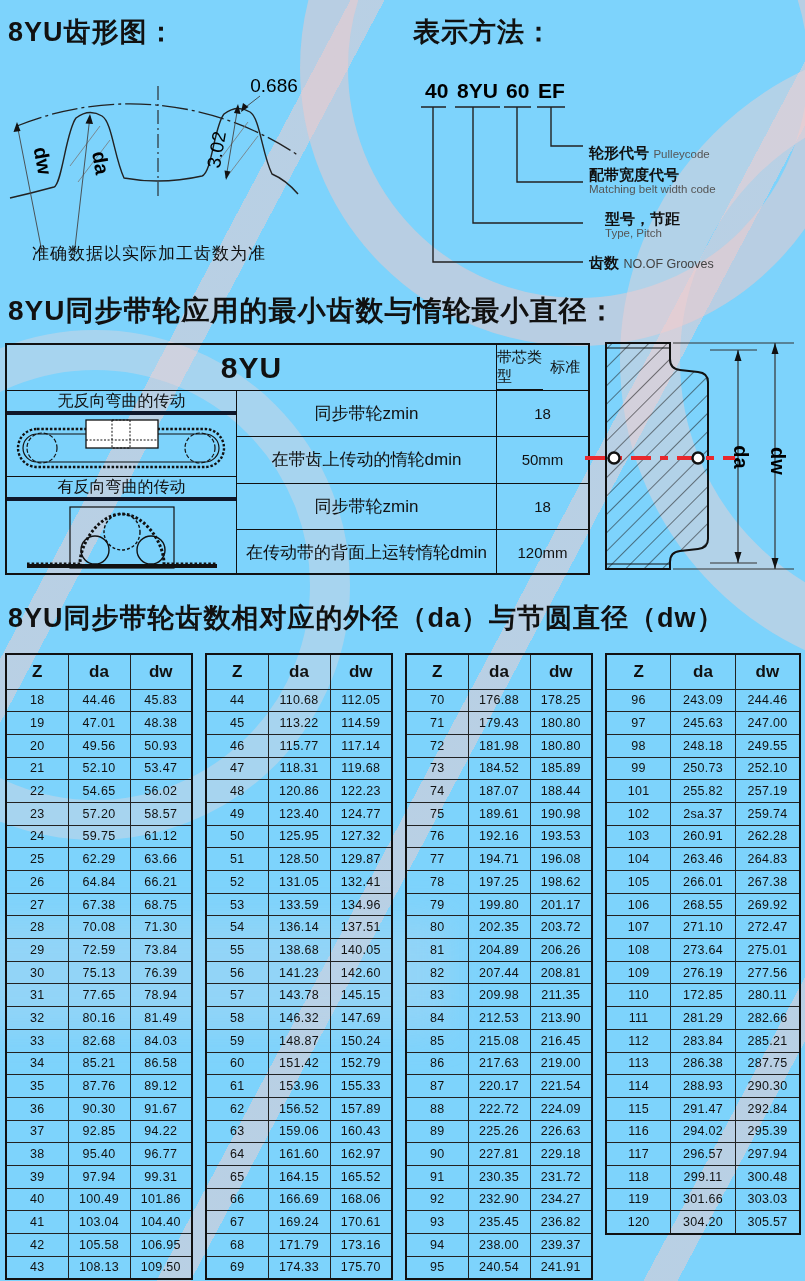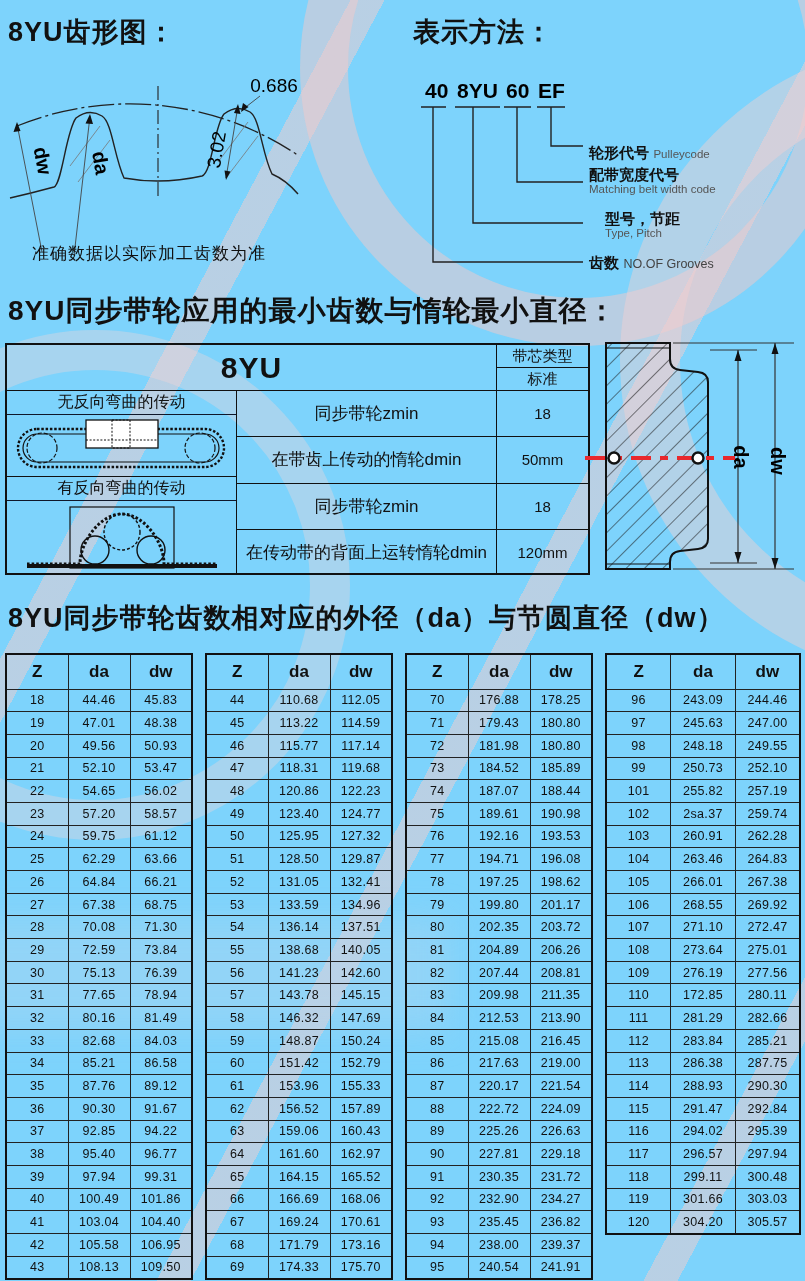--- a/index.html
+++ b/index.html
@@ -18,26 +18,26 @@
   
   .h-big{position:absolute;font-weight:bold;font-size:27px;letter-spacing:1px;white-space:nowrap;}
   
   .callout{position:absolute;white-space:nowrap;line-height:1.15;}
   .callout .cn{font-weight:bold;font-size:15px;}
   .callout .en{font-size:11.5px;color:#555;font-weight:normal;}
   
   .mintable{position:absolute;left:5px;top:343px;width:585px;height:232px;border:2px solid #111;box-sizing:border-box;background:transparent;}
   .mt-head{display:flex;height:46px;border-bottom:1px solid #111;box-sizing:border-box;}
   .mt-model{width:490px;display:flex;align-items:center;justify-content:center;font-size:30px;font-weight:bold;letter-spacing:1px;box-sizing:border-box;border-right:1px solid #111;}
-  .mt-core{flex:1;display:flex;flex-direction:column;box-sizing:border-box;}
+  .mt-core{flex:1;display:flex;flex-direction:row;box-sizing:border-box;}
   .mt-core div{flex:1;display:flex;align-items:center;justify-content:center;font-size:15px;box-sizing:border-box;}
   .mt-core div:first-child{border-bottom:1px solid #111;}
   .mt-body{display:flex;height:184px;}
   .mt-left{width:230px;box-sizing:border-box;border-right:1px solid #111;display:flex;flex-direction:column;}
-  .mt-left .lab{height:24px;display:flex;align-items:center;justify-content:center;font-size:16px;box-sizing:border-box;border-bottom:1px solid #0f172a;}
+  .mt-left .lab{height:24px;display:flex;align-items:center;justify-content:center;font-size:16px;box-sizing:border-box;border-bottom:4px solid #0f172a;}
   .mt-left .pic{display:flex;align-items:center;justify-content:center;box-sizing:border-box;}
   .mt-left .pic1{height:62px;border-bottom:1px solid #111;}
   .mt-left .pic2{flex:1;}
   .mt-mid{width:260px;box-sizing:border-box;border-right:1px solid #111;display:flex;flex-direction:column;}
   .mt-right{flex:1;display:flex;flex-direction:column;}
   .mt-mid .cell,.mt-right .cell{flex:1;display:flex;align-items:center;justify-content:center;font-size:17px;box-sizing:border-box;border-bottom:1px solid #111;}
   .mt-mid .cell:last-child,.mt-right .cell:last-child{border-bottom:none;}
   .mt-right .cell{font-size:15px;}
   
   .dtable{position:absolute;border-collapse:collapse;table-layout:fixed;background:transparent;}

